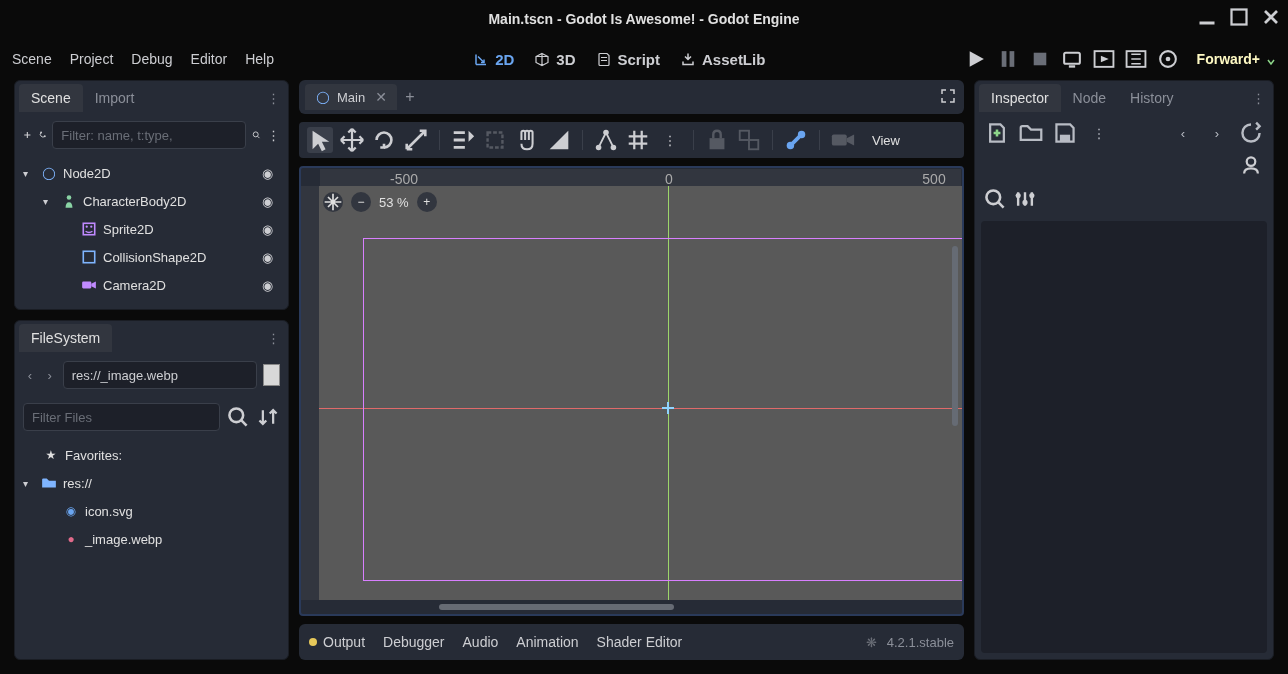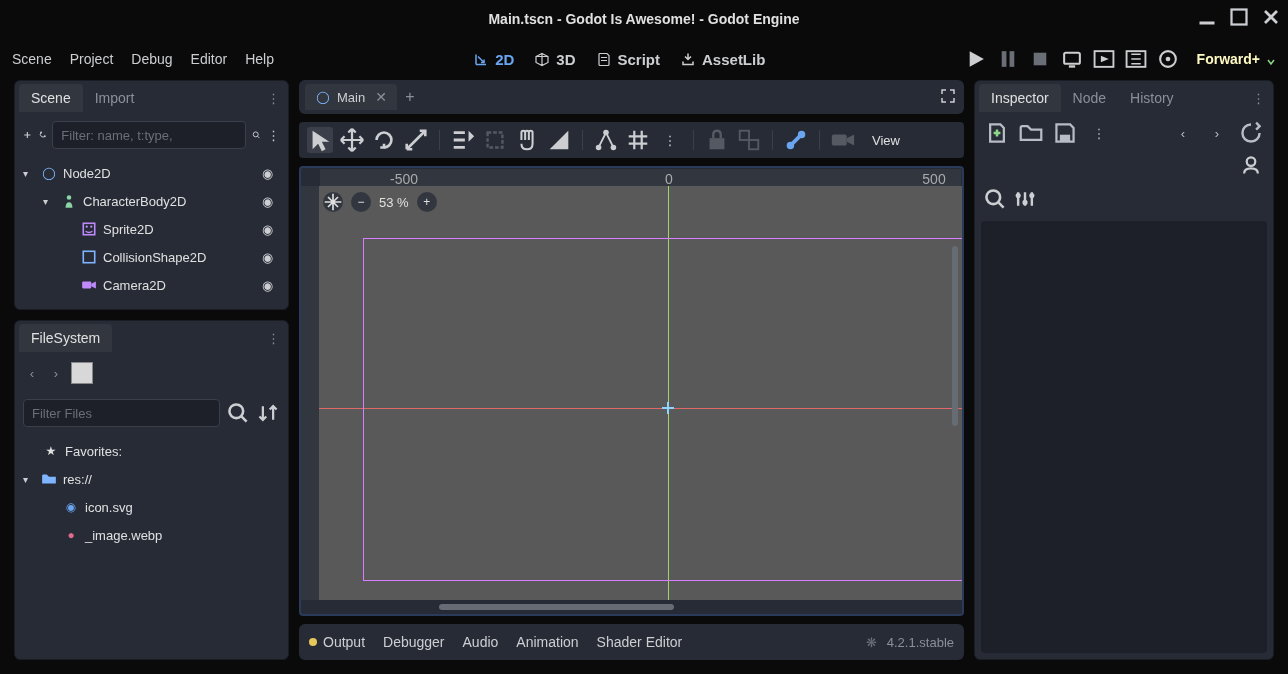--- a/index.html
+++ b/index.html
@@ -309,20 +309,21 @@
       </div>
 
       <div class="panel" style="flex:1">
         <div class="tabs">
           <div class="tab active">FileSystem</div>
           <div class="tab-menu">⋮</div>
         </div>
         <div class="fs-path-row">
           <div class="fs-path-arrow">‹</div>
           <div class="fs-path-arrow">›</div>
+          <input class="input" style="flex: 1 1 0%;" value="res://_image.webp">
           <div class="fs-thumb"></div>
         </div>
         <div class="toolbar-row" style="padding-top:8px">
           <input class="input" placeholder="Filter Files" style="">
           <div class="icon-btn">
               <svg viewBox="0 0 14 14">
                 <circle cx="6" cy="6" r="4" stroke="currentColor" stroke-width="1.5" fill="none"></circle>
                 <path d="M9 9 L12 12" stroke="currentColor" stroke-width="1.5"></path>
               </svg>
             </div>

